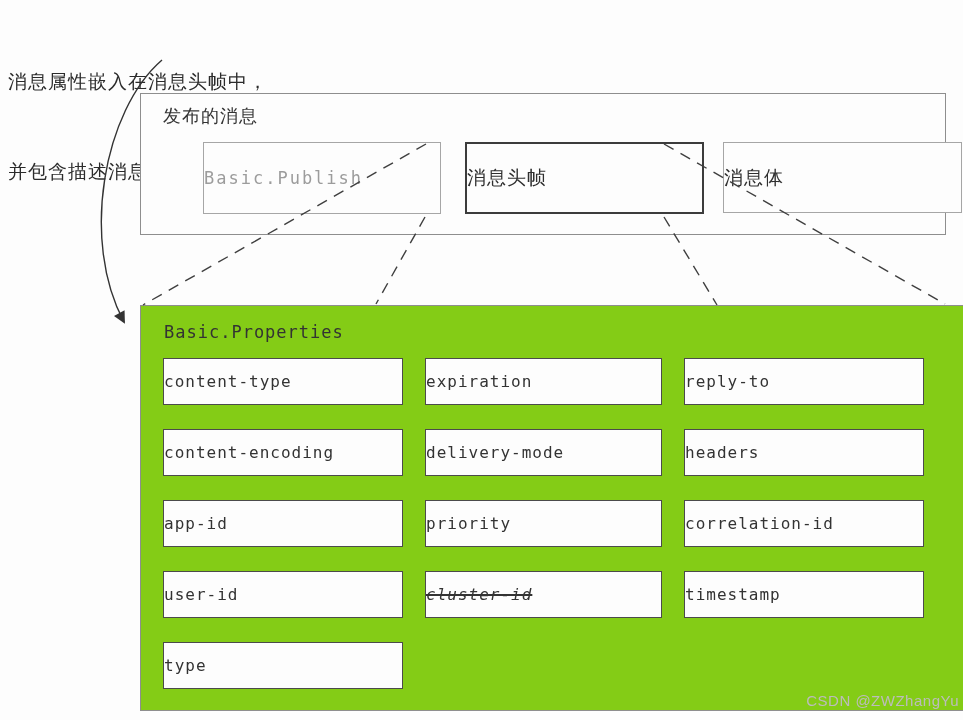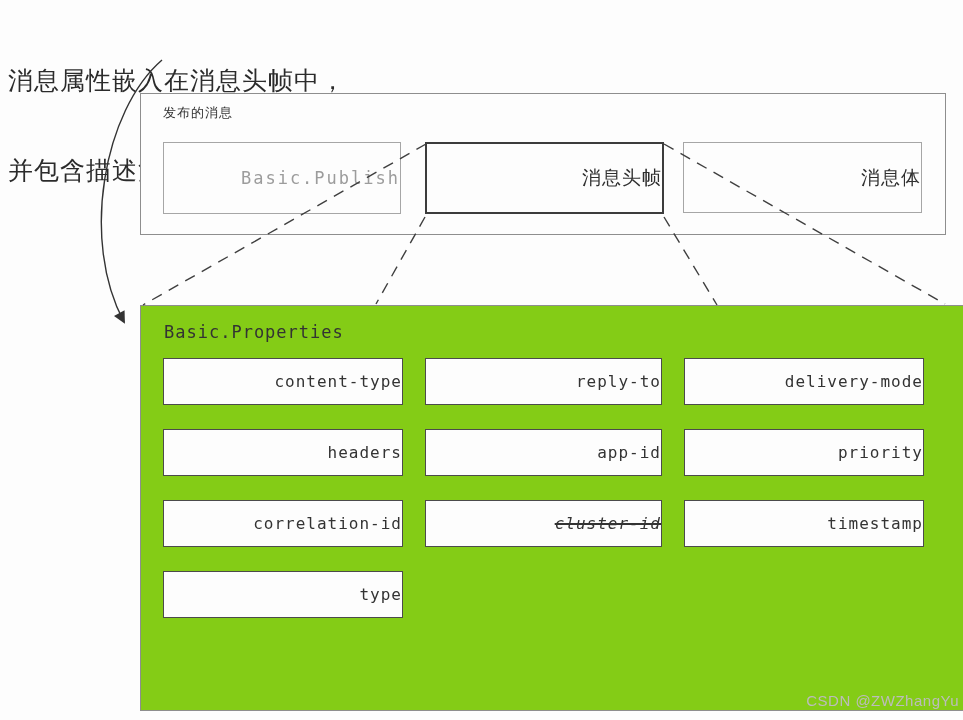--- a/index.html
+++ b/index.html
@@ -7,39 +7,39 @@
     width:963px;height:720px;position:relative;overflow:hidden;
     background:#fdfdfd;
     font-family:"DejaVu Serif","Liberation Serif",serif;
     color:#2e2e2e;
   }
   .abs{position:absolute;}
 
   
   .annotation{
     left:8px;top:6px;
-    font-size:25px;line-height:30px;letter-spacing:1px;
+    font-size:19px;line-height:30px;letter-spacing:1px;
     color:#2b2b2b;white-space:pre;
   }
 
   
   #overlay{
     position:absolute;left:0;top:0;width:963px;height:720px;
     pointer-events:none;z-index:6;
   }
 
   
   .pub-box{
     left:140px;top:93px;width:804px;height:140px;
     border:1px solid #8e8e8e;background:#fdfdfd;z-index:1;
   }
-  .pub-label{left:22px;top:10px;font-size:13px;letter-spacing:1px;color:#333;}
+  .pub-label{left:22px;top:10px;font-size:18px;letter-spacing:1px;color:#333;}
   .segment{
-    display:flex;align-items:center;justify-content:flex-end;
-    background:#fdfdfd;box-sizing:border-box;
+    display:flex;align-items:center;justify-content:flex-start;
+    background:#fdfdfd;box-sizing:border-box;margin-left:40px;
   }
   .seg-publish{
     left:22px;top:48px;width:238px;height:72px;
     border:1px solid #a6a6a6;
     font-family:"DejaVu Sans Mono","Liberation Mono",monospace;
     font-size:17px;letter-spacing:2px;color:#9c9c9c;
   }
   .seg-header{
     left:284px;top:48px;width:239px;height:72px;
     border:2px solid #3c3c3c;
@@ -63,21 +63,21 @@
   }
   .props-grid{
     position:absolute;left:22px;top:52px;
     display:grid;
     grid-template-columns:240px 237px 240px;
     grid-auto-rows:47px;
     column-gap:22px;row-gap:24px;
   }
   .prop-item{
     border:1.5px solid #4b4b4b;box-sizing:border-box;
-    display:flex;align-items:center;justify-content:flex-end;
+    display:flex;align-items:center;justify-content:flex-start;
     background:#fdfdfd;
     font-family:"DejaVu Sans Mono","Liberation Mono",monospace;
     font-size:16px;letter-spacing:1px;color:#333;
   }
   .prop-item.deprecated{
     font-style:italic;
     text-decoration:line-through;
     text-decoration-thickness:1.5px;
   }
 
@@ -109,36 +109,45 @@
   </div>
 </div>
 
 <div class="abs props-box">
   <div class="abs props-title">Basic.Properties</div>
   <div class="props-grid">
     <div class="prop-item">
         <span>content-type</span>
       </div>
     <div class="prop-item">
+        <span>expiration</span>
+      </div>
+    <div class="prop-item">
         <span>reply-to</span>
+      </div>
+    <div class="prop-item">
+        <span>content-encoding</span>
       </div>
     <div class="prop-item">
         <span>delivery-mode</span>
       </div>
     <div class="prop-item">
         <span>headers</span>
       </div>
     <div class="prop-item">
         <span>app-id</span>
       </div>
     <div class="prop-item">
         <span>priority</span>
       </div>
     <div class="prop-item">
         <span>correlation-id</span>
+      </div>
+    <div class="prop-item">
+        <span>user-id</span>
       </div>
     <div class="prop-item deprecated">
         <span>cluster-id</span>
       </div>
     <div class="prop-item">
         <span>timestamp</span>
       </div>
     <div class="prop-item">
         <span>type</span>
       </div>

